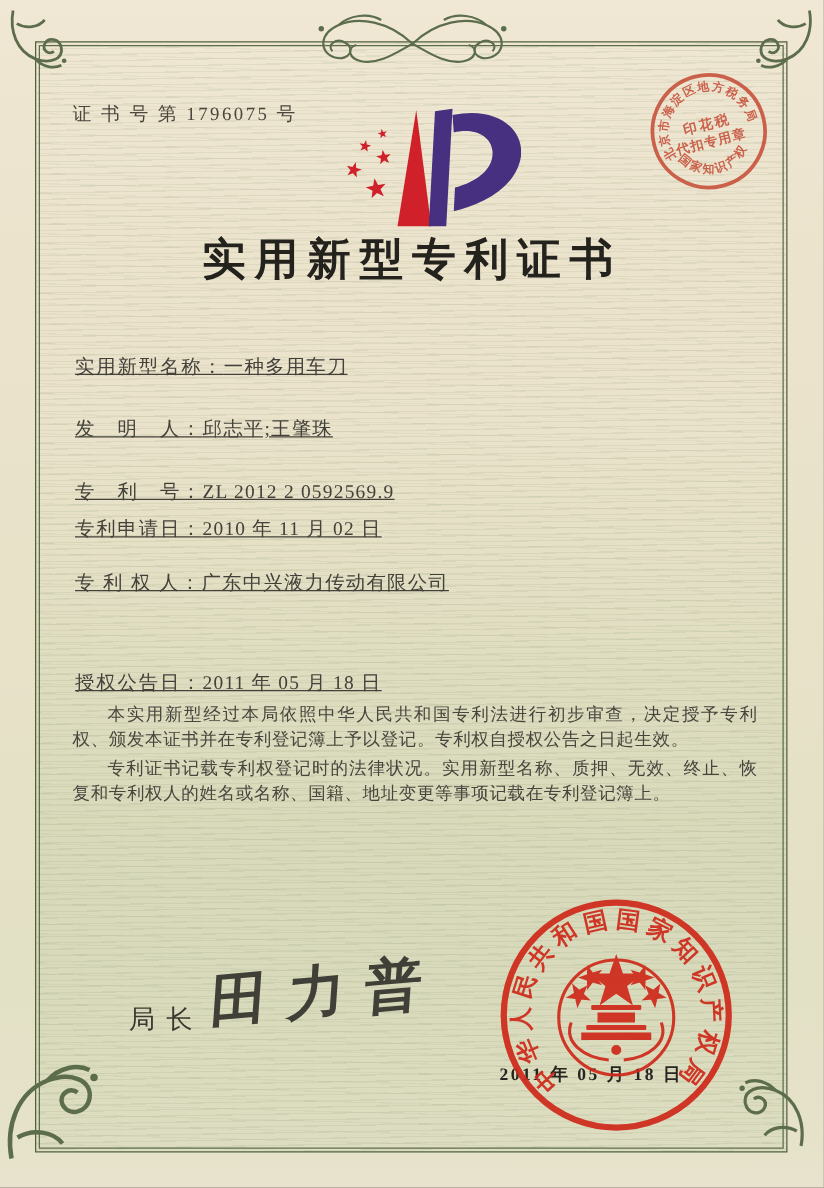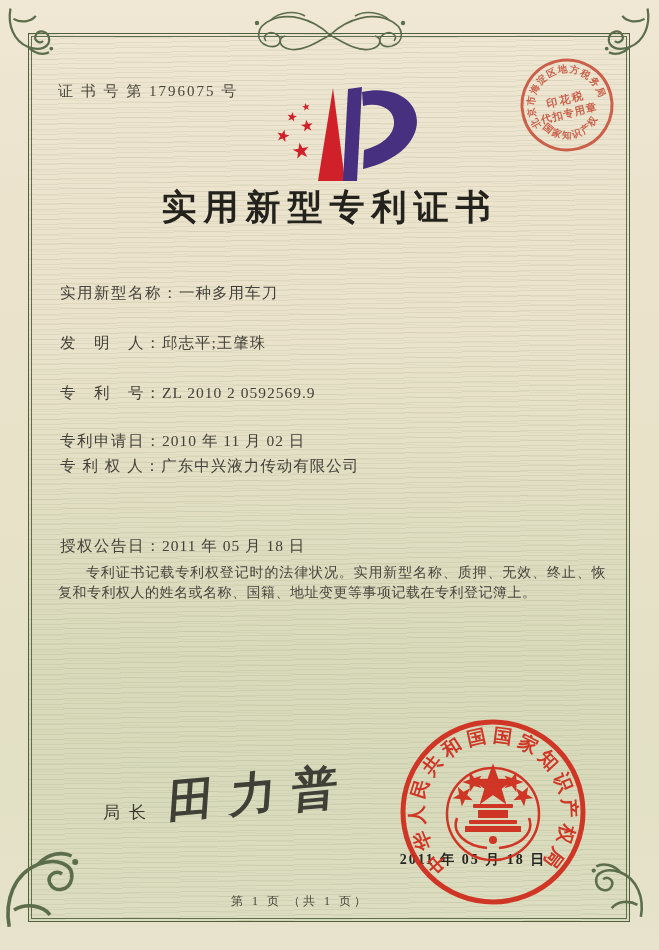--- a/index.html
+++ b/index.html
@@ -15,26 +15,26 @@
     background:
       repeating-linear-gradient(179deg, rgba(125,145,100,.13) 0 1px, rgba(0,0,0,0) 1px 5px),
       repeating-linear-gradient(181.5deg, rgba(125,145,100,.08) 0 1px, rgba(0,0,0,0) 1px 8px),
       linear-gradient(180deg, rgba(200,205,165,0) 35%, rgba(176,192,145,.22) 70%, rgba(182,196,150,.18) 100%);
   }
   .frame::before{content:"";position:absolute;inset:2px;border:1px solid #5d6d4a;}
   .certno{position:absolute;left:58px;top:82px;font-size:15px;letter-spacing:2px;color:#4a463c;text-align:center;}
   .title{position:absolute;left:0;width:659px;top:184px;margin:0;text-align:center;
     font-size:35px;font-weight:700;letter-spacing:7px;color:#23221d;}
   .fields{position:absolute;left:60px;top:0;width:560px;font-size:15.5px;color:#44413a;}
-  .frow{position:absolute;left:0;white-space:nowrap;letter-spacing:1px;}
+  .frow{position:absolute;left:0;white-space:nowrap;letter-spacing:1px;text-decoration:underline;}
   .flabel{letter-spacing:1.5px;}
   .paras{position:absolute;left:58px;top:563px;width:548px;font-size:14px;line-height:20px;
     color:#48453d;text-align:justify;letter-spacing:.5px;}
   .paras p{margin:0 0 3px 0;text-indent:2em;}
-  .signer-title{position:absolute;left:103px;top:801px;font-size:17px;letter-spacing:9px;color:#3b392f;}
+  .signer-title{position:absolute;left:103px;top:801px;font-size:21px;letter-spacing:9px;color:#3b392f;}
   .signature{position:absolute;left:168px;top:763px;font-size:46px;font-weight:700;color:#2d2b26;
     letter-spacing:16px;transform:rotate(-5deg) skewX(-9deg);opacity:.88;white-space:nowrap;}
   .seal-date{position:absolute;left:383px;top:851px;width:180px;text-align:center;font-size:14px;
     font-weight:700;letter-spacing:2px;color:#262520;z-index:1;}
   .seal{position:absolute;left:398px;top:717px;opacity:.93;z-index:2;}
   .tax-stamp{position:absolute;left:519px;top:57px;transform:rotate(-14deg);opacity:.82;}
   .footer{position:absolute;left:170px;top:893px;width:260px;text-align:center;font-size:12px;
     letter-spacing:3px;color:#45443a;}
   .orn{position:absolute;}
   svg text{font-family:"Liberation Serif","DejaVu Serif",serif;}
@@ -115,34 +115,35 @@
   <h1 class="title">实用新型专利证书</h1>
 
   <div class="fields">
     <div class="frow" style="top:283px">
       <span class="flabel">实用新型名称：</span><span>一种多用车刀</span>
     </div>
     <div class="frow" style="top:333px">
       <span class="flabel">发　明　人：</span><span>邱志平;王肇珠</span>
     </div>
     <div class="frow" style="top:383px">
-      <span class="flabel">专　利　号：</span><span>ZL 2010 2 0592569.9</span>
+      <span class="flabel">专　利　号：</span><span>ZL 2012 2 0592569.9</span>
     </div>
-    <div class="frow" style="top:431px">
+    <div class="frow" style="top:413px">
       <span class="flabel">专利申请日：</span><span>2010 年 11 月 02 日</span>
     </div>
     <div class="frow" style="top:456px">
       <span class="flabel">专 利 权 人：</span><span>广东中兴液力传动有限公司</span>
     </div>
     <div class="frow" style="top:536px">
       <span class="flabel">授权公告日：</span><span>2011 年 05 月 18 日</span>
     </div>
   </div>
 
   <div class="paras">
+    <p>本实用新型经过本局依照中华人民共和国专利法进行初步审查，决定授予专利权、颁发本证书并在专利登记簿上予以登记。专利权自授权公告之日起生效。</p>
     <p>专利证书记载专利权登记时的法律状况。实用新型名称、质押、无效、终止、恢复和专利权人的姓名或名称、国籍、地址变更等事项记载在专利登记簿上。</p>
   </div>
 
   <div class="signer-title">局长</div>
   <div class="signature">田力普</div>
 
   <div class="seal-date">2011 年 05 月 18 日</div>
 
   <svg class="seal" width="190" height="190" viewBox="-95 -95 190 190">
     <defs>
@@ -162,15 +163,14 @@
       <rect x="-20" y="-8" width="40" height="4" rx="1" stroke="none"></rect>
       <rect x="-15" y="-2" width="30" height="8" stroke="none"></rect>
       <rect x="-24" y="8" width="48" height="4" rx="1" stroke="none"></rect>
       <rect x="-28" y="14" width="56" height="6" stroke="none"></rect>
       <circle cy="28" r="4" stroke="none"></circle>
       <path d="M-36,6 C-42,22 -26,34 -6,36" fill="none" stroke-width="2.5"></path>
       <path d="M36,6 C42,22 26,34 6,36" fill="none" stroke-width="2.5"></path>
     </g>
   </svg>
 
-  <div class="footer">第 1 页 （共 1 页）</div>
 
 </div>
 
 </body></html>

